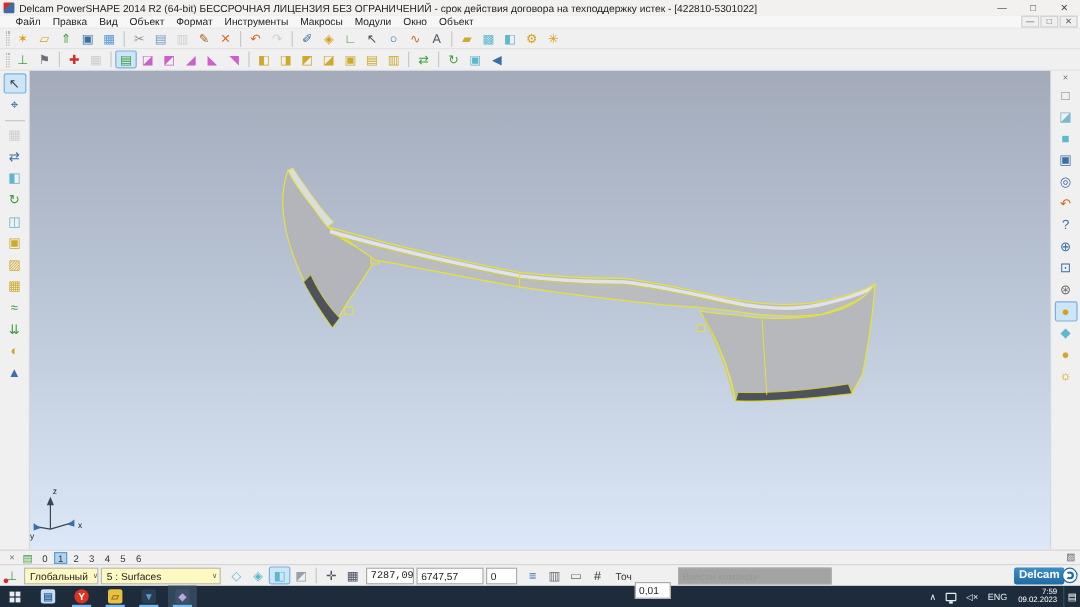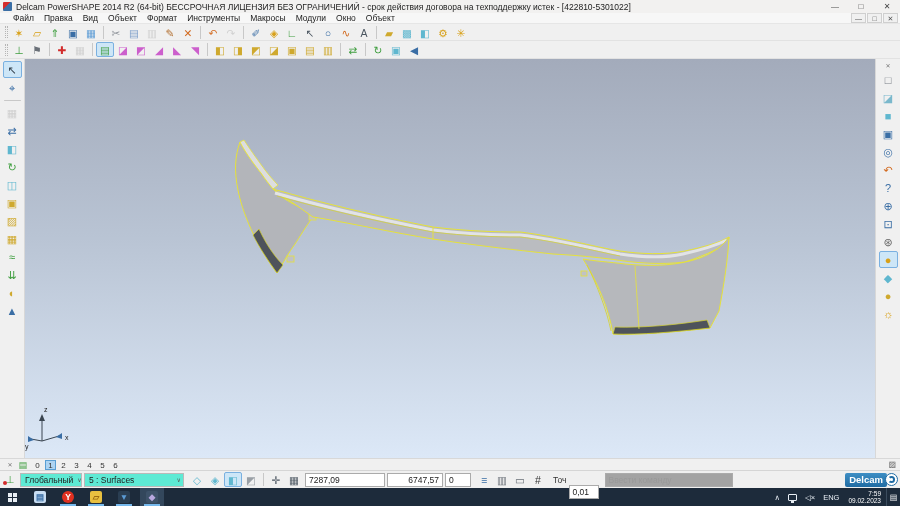--- a/index.html
+++ b/index.html
@@ -47,26 +47,26 @@
   .lvl-close { width:12px; text-align:center; font-size:6px; color:#777; }
   .lvl-ico { width:14px; text-align:center; font-size:9px; }
   .lvl-num { min-width:11px; height:10px; line-height:10px; text-align:center; margin-left:2px; border:1px solid transparent; }
   .lvl-num.selected { background:#aed4f2; border-color:#5a9fd4; }
   .lvl-right { margin-left:auto; margin-right:4px; font-size:8px; color:#666; }
 
   
   .statusbar { height:18px; background:#f0f0f0; border-top:1px solid #d5d5d5; display:flex; align-items:center; font-size:8.5px; color:#222; padding:0 2px; position:relative; }
   .wp-ico { position:relative; width:16px; text-align:center; font-size:10px; color:#3f9e3f; }
   .wp-ico::after { content:""; position:absolute; left:1px; bottom:0; width:4px; height:4px; background:#d22c2c; border-radius:50%; }
-  .combo { height:14px; background:#5eead4; border:1px solid #b9b9b9; display:flex; align-items:center; padding:0 2px 0 4px; margin-left:2px; }
+  .combo { height:14px; background:#fef9c3; border:1px solid #b9b9b9; display:flex; align-items:center; padding:0 2px 0 4px; margin-left:2px; }
   .combo .arr { font-size:6px; color:#555; margin-left:4px; }
   .combo.wp { width:62px; } .combo.lvl { width:100px; }
   .sb-icons { display:flex; align-items:center; margin-left:4px; }
   .field { height:14px; background:#fff; border:1px solid #ababab; padding:0 3px; line-height:12px; margin-left:2px; }
-  .f-x { width:80px; } .f-y { width:56px;text-align:right; } .f-z { width:26px; }
+  .f-x { width:40px;font-family:Liberation Mono, monospace; } .f-y { width:56px; } .f-z { width:26px; }
   .f-tol { width:30px;margin-top:24px; }
   .cmd { height:14px; width:128px; background:#a3a3a3; border:1px solid #ababab; font-size:8.5px; padding:0 3px; margin-left:6px; font-family:"Liberation Sans", sans-serif; color:#333; }
   .cmd::placeholder { color:#999; }
   .tol-lbl { margin-left:6px; color:#333; }
   .delcam { position:absolute; right:2px; top:1px; height:15px; display:flex; align-items:center; }
   .delcam-box { background:linear-gradient(#3e8ec4,#1f6ba3); color:#fff; font-weight:bold; font-size:9.5px; padding:1px 4px 2px; border-radius:2px; }
   .delcam-circ { width:13px; height:13px; background:#fff; border-radius:50%; margin-left:-2px; border:1px solid #1f6ba3; position:relative; }
   .delcam-circ::after { content:""; position:absolute; inset:2px; border:2px solid #1f6ba3; border-left-color:transparent; border-radius:50%; }
 
   

